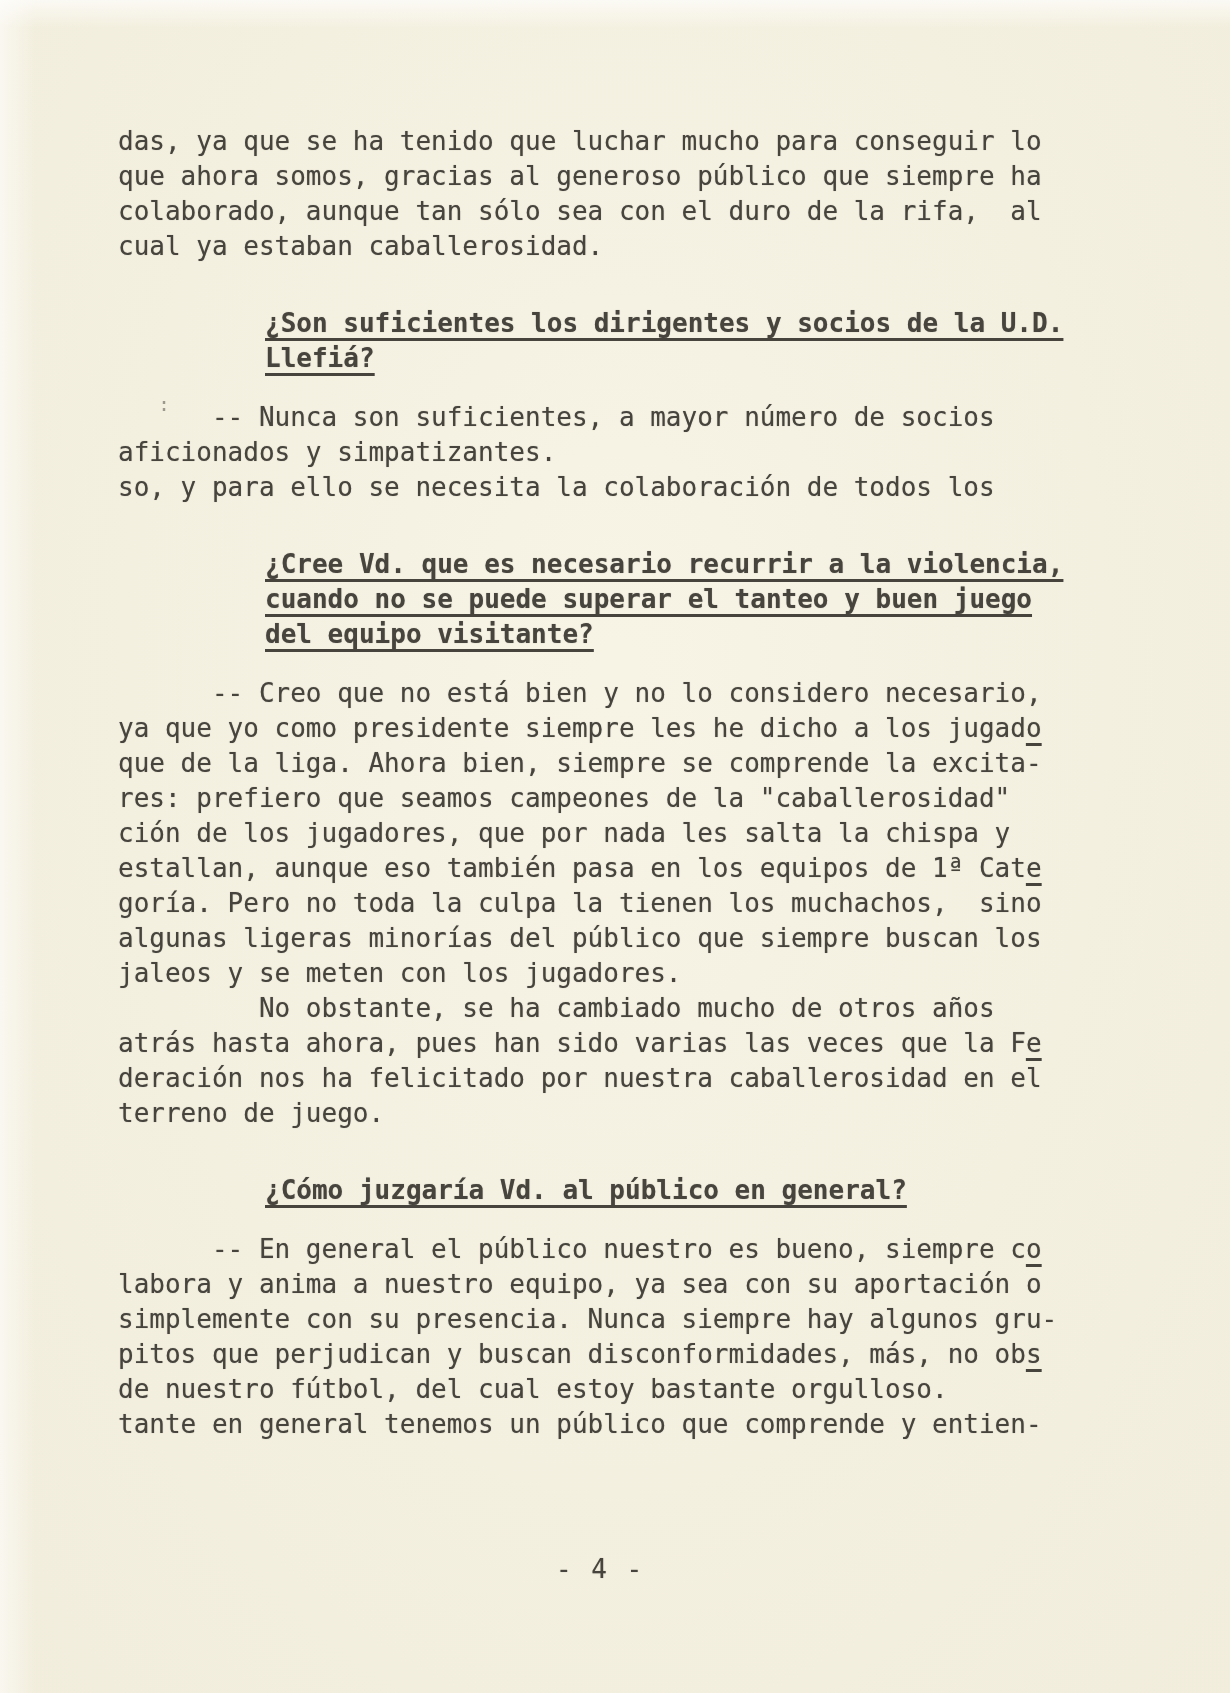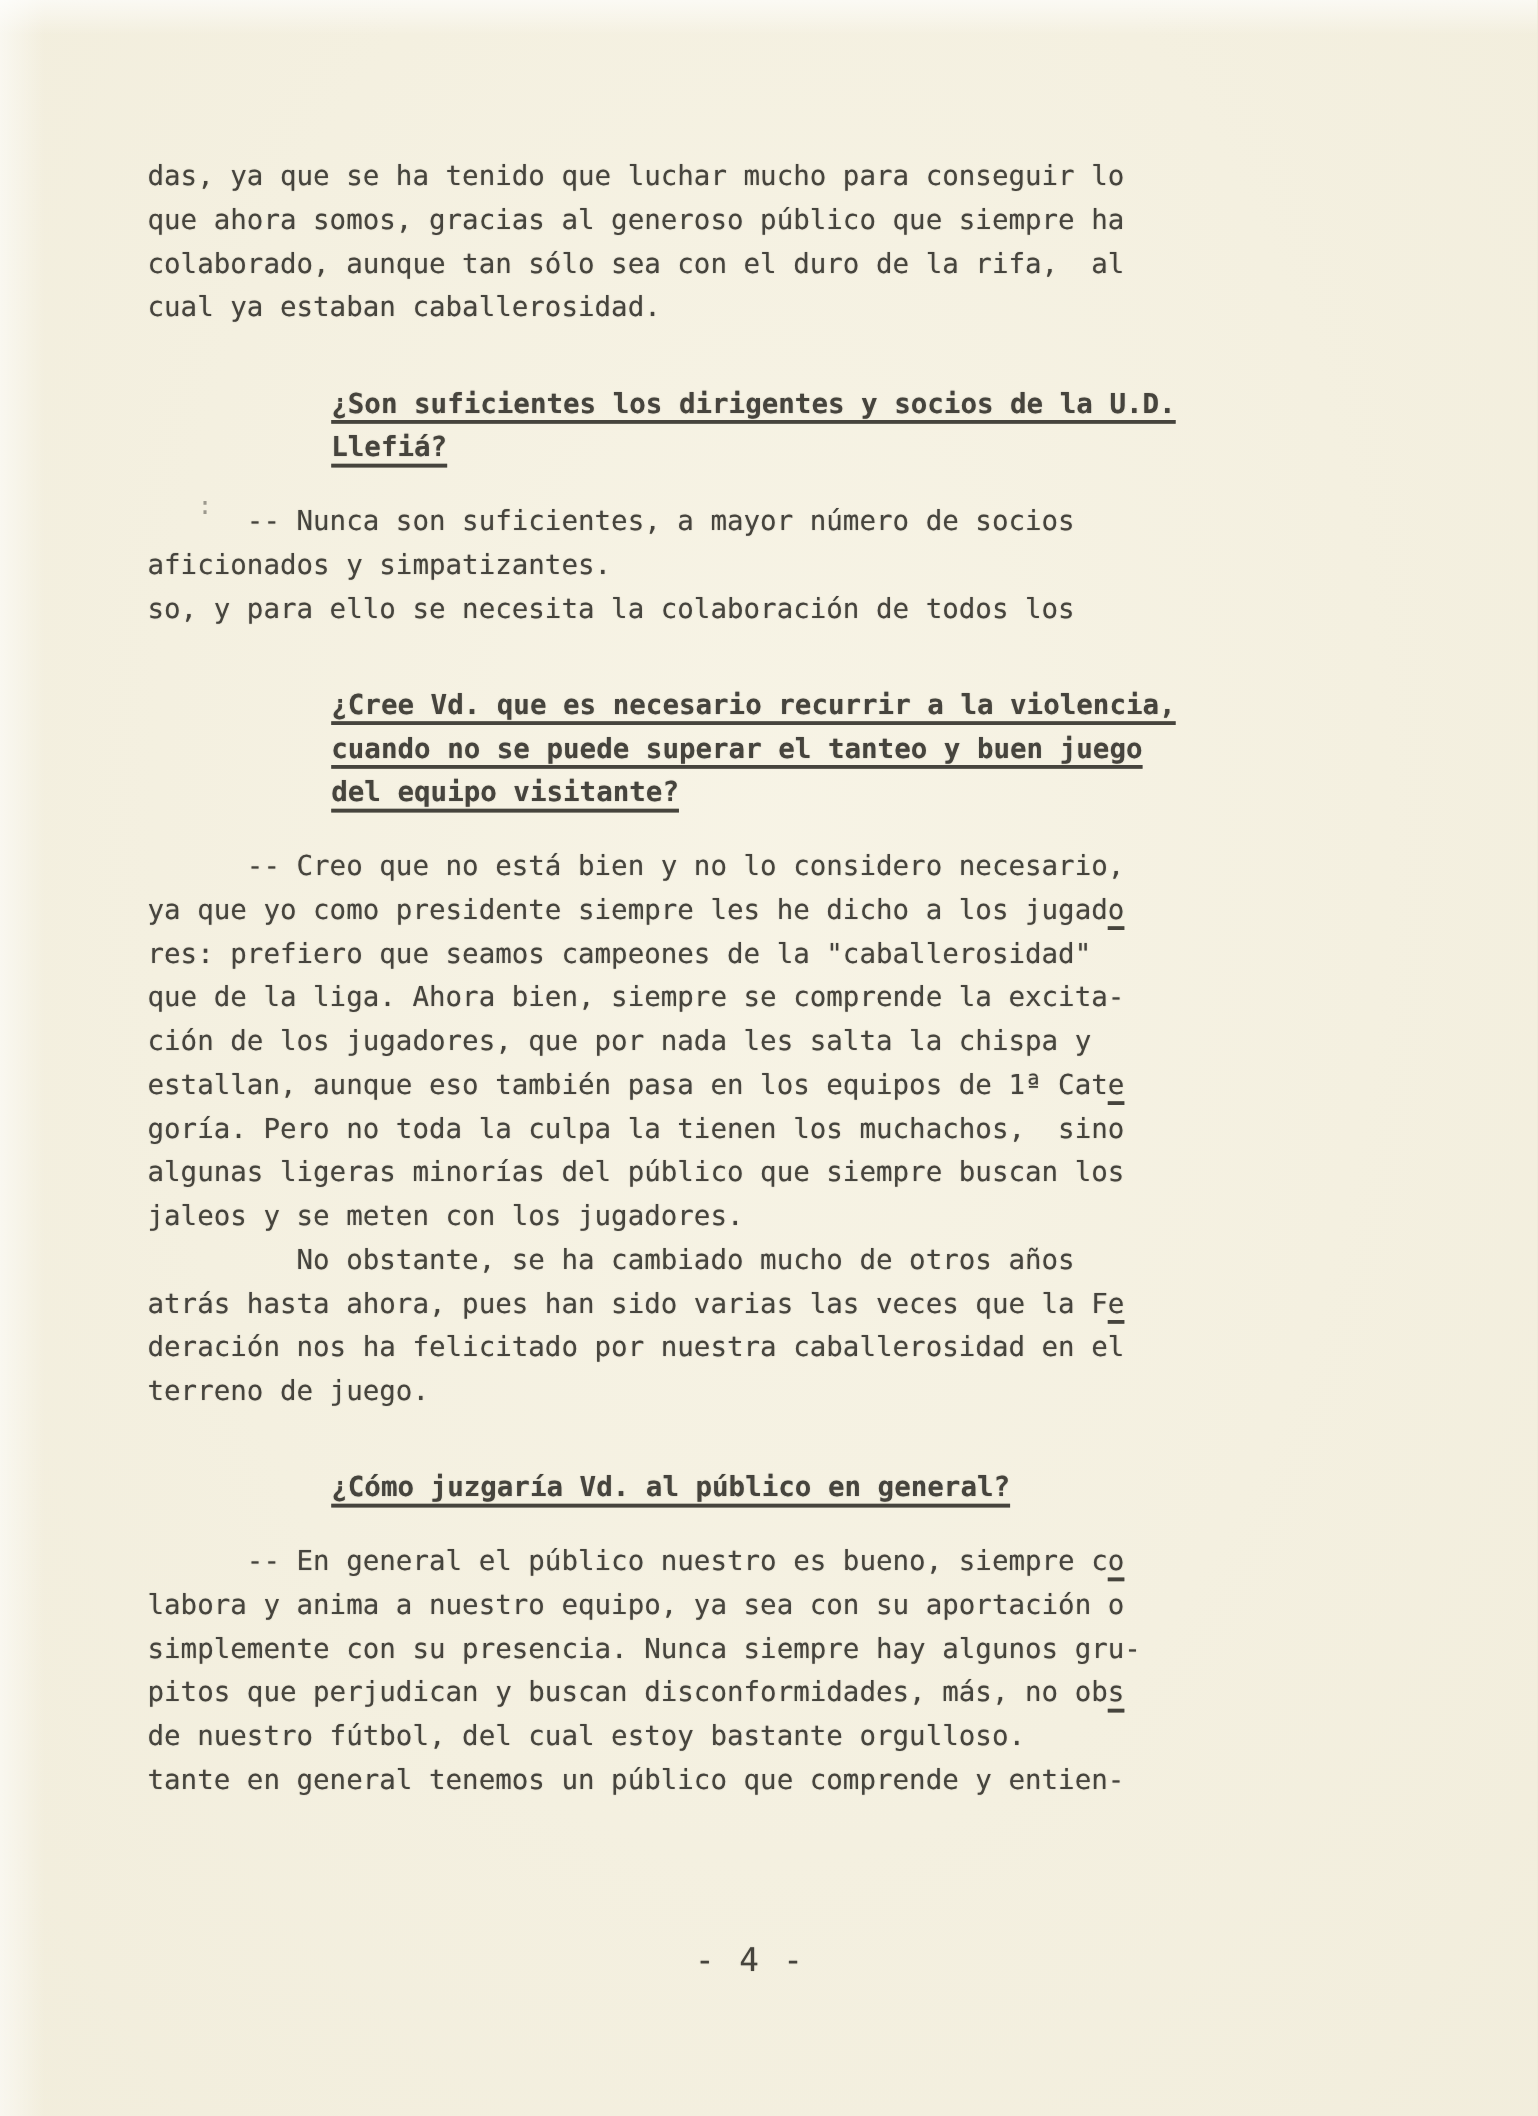--- a/index.html
+++ b/index.html
@@ -21,21 +21,21 @@
     position:absolute;inset:0;pointer-events:none;
     background:
       linear-gradient(to bottom, rgba(255,255,255,.65), rgba(255,255,255,0) 28px),
       linear-gradient(to right, rgba(255,255,255,.55), rgba(255,255,255,0) 36px),
       radial-gradient(ellipse at 50% 40%, rgba(255,255,255,.12), rgba(205,198,170,.10) 95%);
   }
   .text-body{
     position:absolute;
     left:118px;top:124px;
     width:1000px;
-    font-size:22px;
+    font-size:26px;
     line-height:35px;
     text-shadow:0 0 1px rgba(70,68,61,.45);
   }
   .line{white-space:pre;}
   .block{margin:0;}
   .block.question{margin-left:147px;margin-top:42px;}
   .block.answer{margin-top:24px;}
   .block.question .line{
     text-decoration:underline;
     text-decoration-thickness:2.5px;
@@ -84,22 +84,22 @@
         <div class="line">so, y para ello se necesita la colaboración de todos los</div>
       </div>
       <div class="block question">
         <div class="line">¿Cree Vd. que es necesario recurrir a la violencia,</div>
         <div class="line">cuando no se puede superar el tanteo y buen juego</div>
         <div class="line">del equipo visitante?</div>
       </div>
       <div class="block answer">
         <div class="line">      -- Creo que no está bien y no lo considero necesario,</div>
         <div class="line">ya que yo como presidente siempre les he dicho a los jugad<span class="u">o</span></div>
+        <div class="line">que de la liga. Ahora bien, siempre se comprende la excita-</div>
         <div class="line">res: prefiero que seamos campeones de la "caballerosidad"</div>
-        <div class="line">que de la liga. Ahora bien, siempre se comprende la excita-</div>
         <div class="line">ción de los jugadores, que por nada les salta la chispa y</div>
         <div class="line">estallan, aunque eso también pasa en los equipos de 1ª Cat<span class="u">e</span></div>
         <div class="line">goría. Pero no toda la culpa la tienen los muchachos,  sino</div>
         <div class="line">algunas ligeras minorías del público que siempre buscan los</div>
         <div class="line">jaleos y se meten con los jugadores.</div>
         <div class="line">         No obstante, se ha cambiado mucho de otros años</div>
         <div class="line">atrás hasta ahora, pues han sido varias las veces que la F<span class="u">e</span></div>
         <div class="line">deración nos ha felicitado por nuestra caballerosidad en el</div>
         <div class="line">terreno de juego.</div>
       </div>

